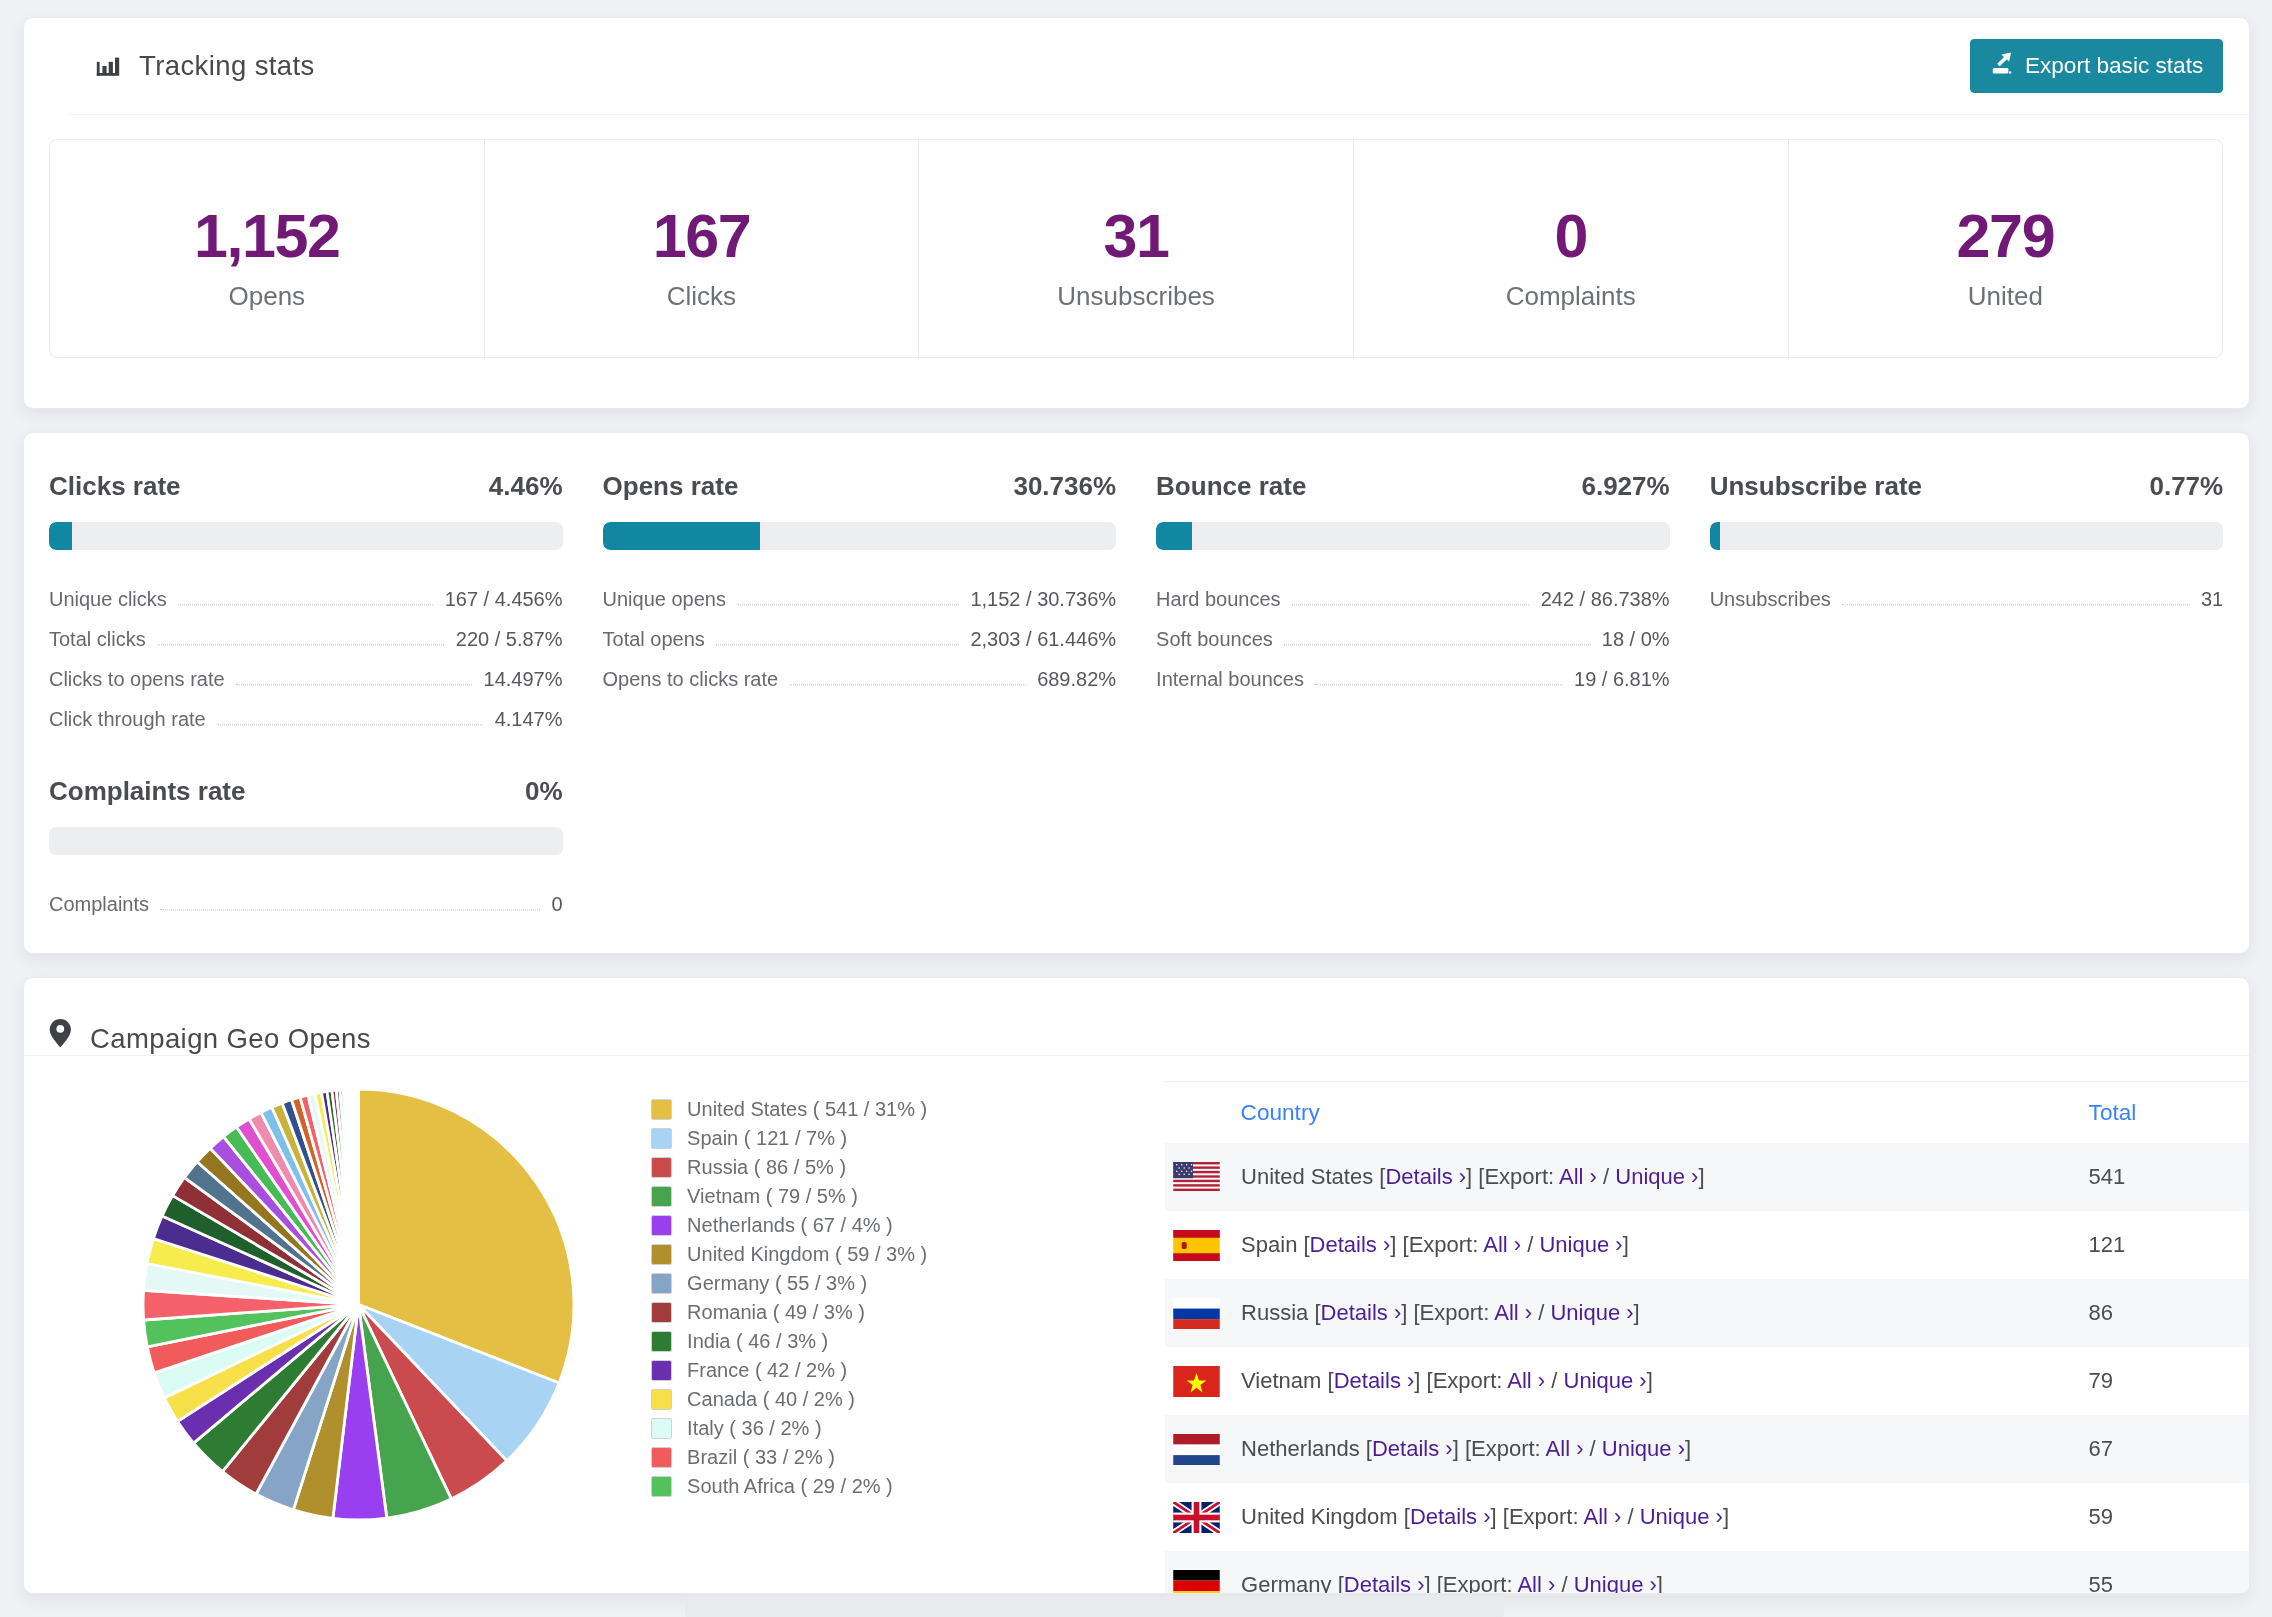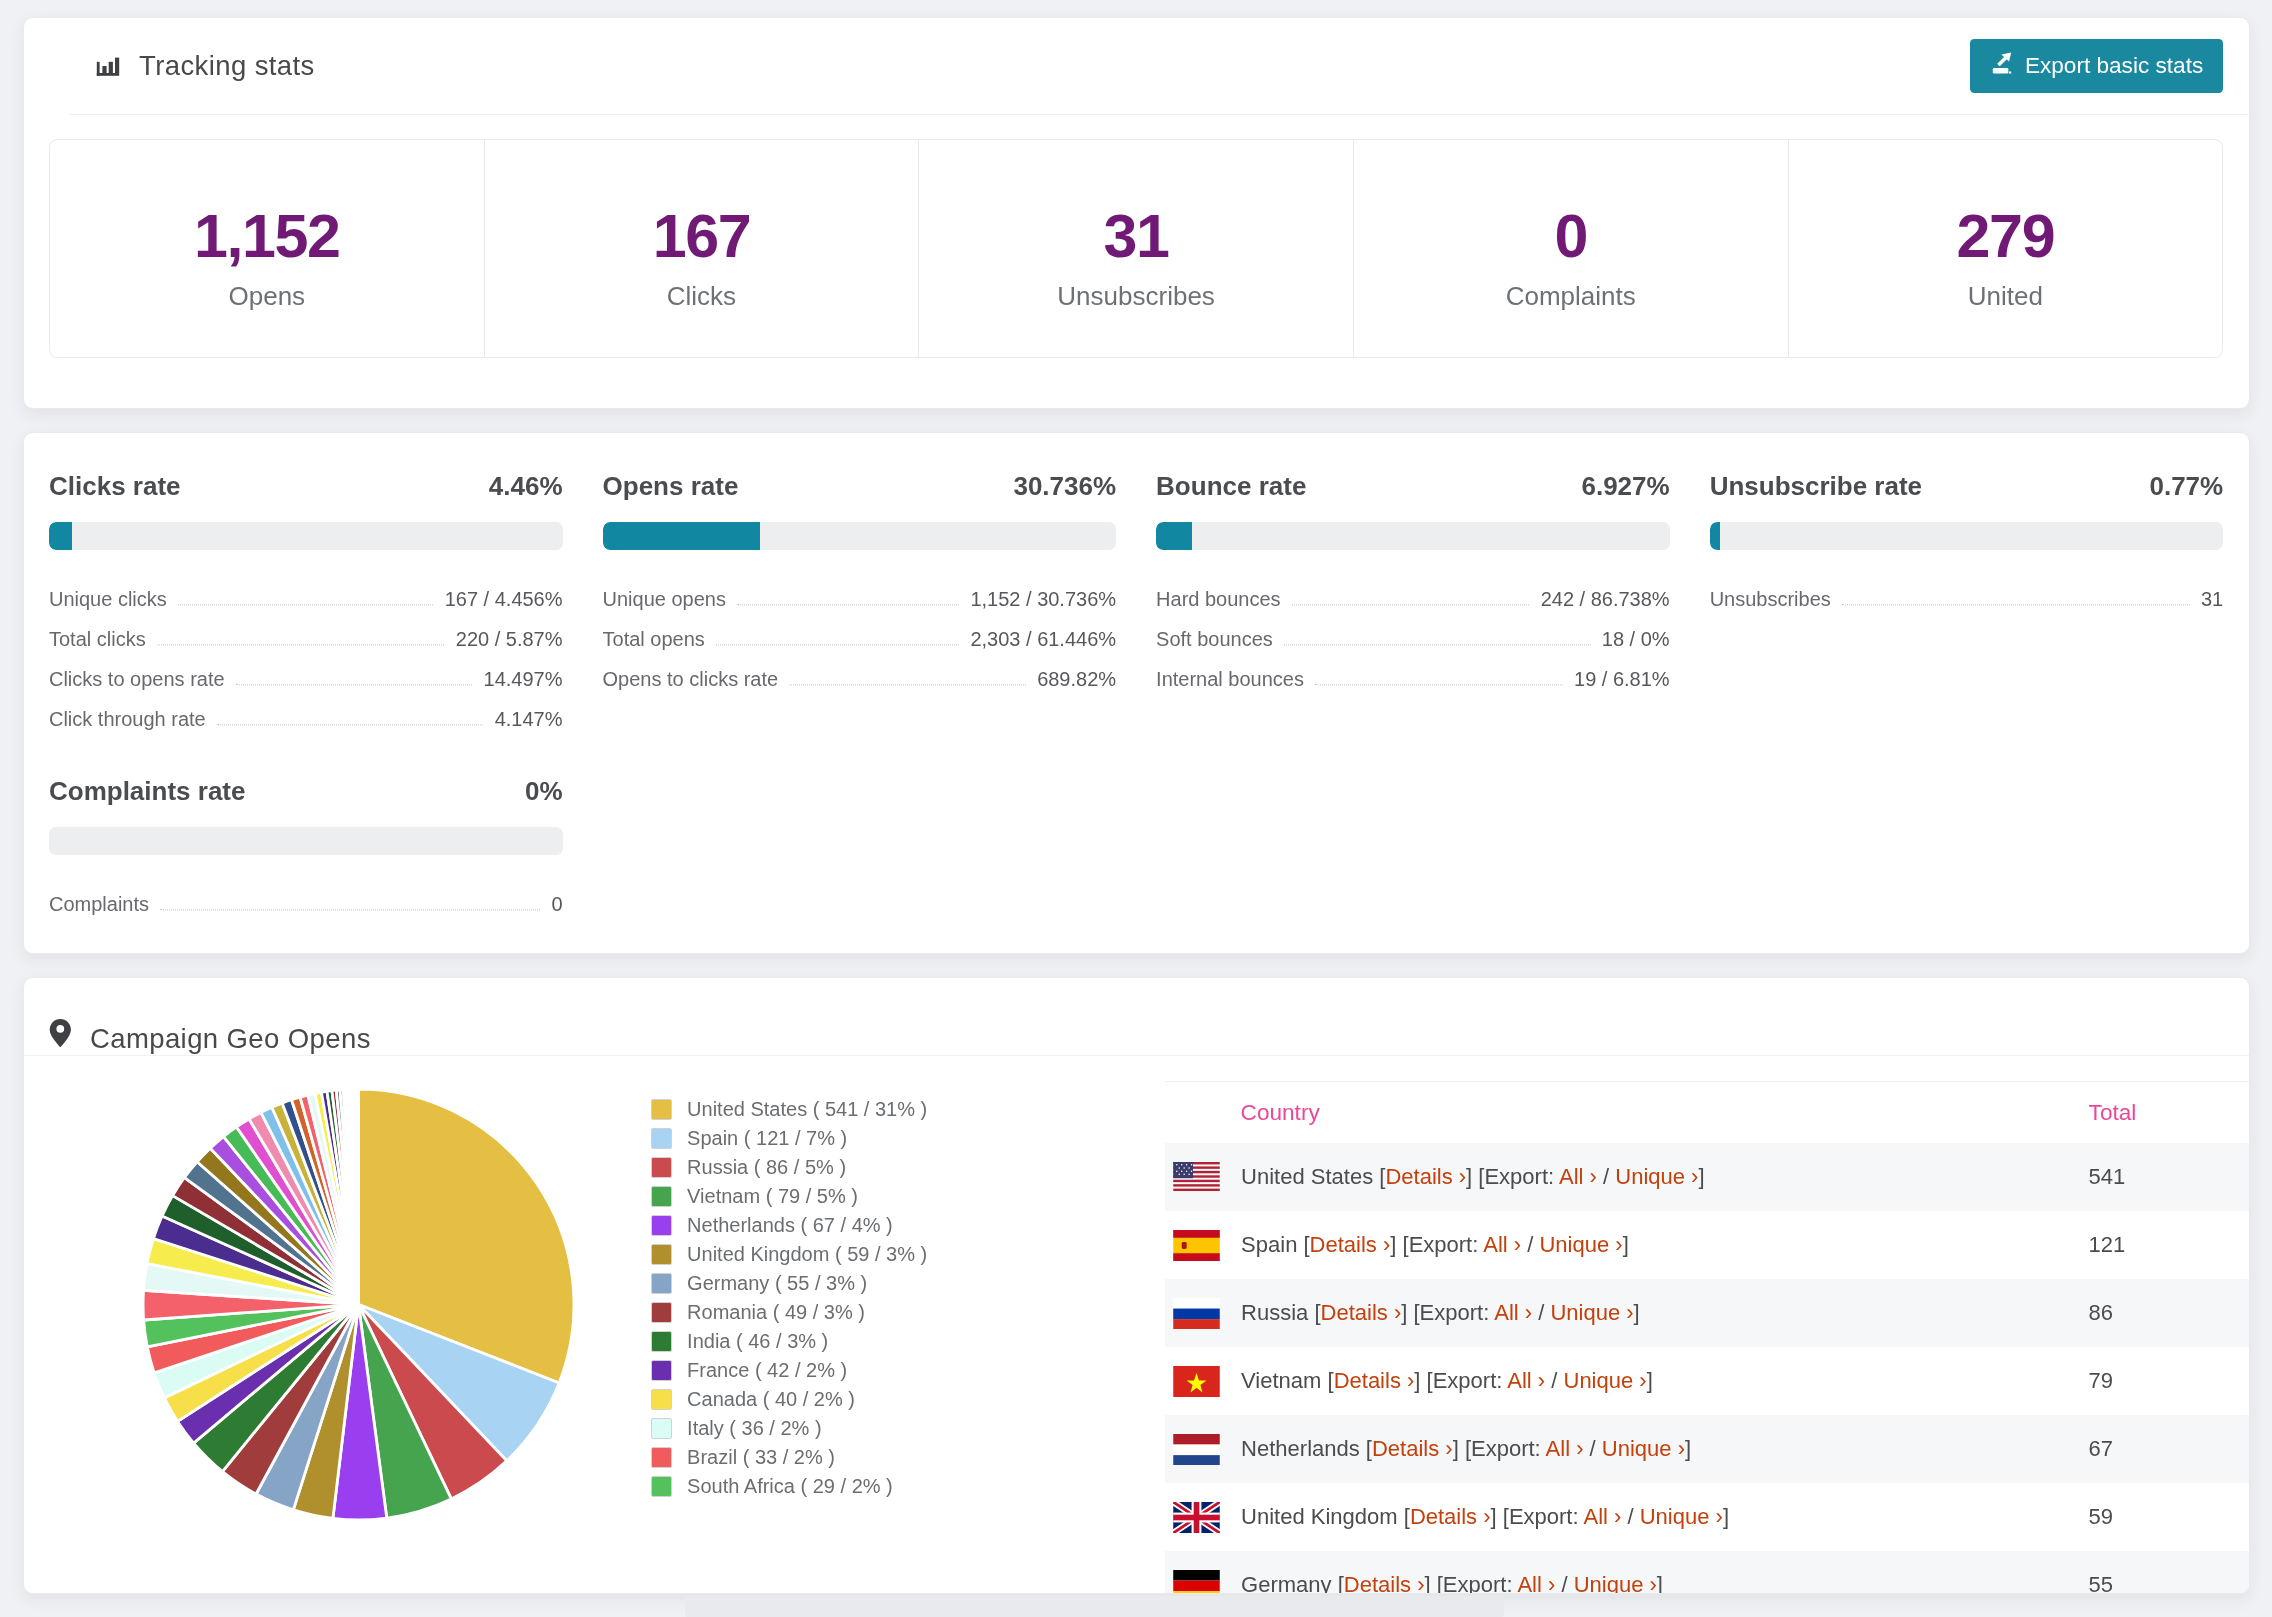--- a/index.html
+++ b/index.html
@@ -104,33 +104,33 @@
   #pie-wrap { position:absolute; left:112px; top:104px; width:445px; height:445px; }
   #legend { position:absolute; left:627px; top:117px; }
   .lg-item { display:flex; align-items:center; height:29px; cursor:pointer; }
   .lg-swatch { width:21px; height:21px; border:1.4px solid #cfd1d4; border-radius:2.1px; flex:none; }
   .lg-label { margin-left:15.5px; font-size:20px; color:#6b6e71; white-space:nowrap; }
 
   #geo-table {
     position:absolute; left:1141px; top:103px; width:1084px;
     border-top:1.4px solid #f0f1f2;
   }
-  .gt-header { height:61px; display:flex; align-items:center; font-size:22.6px; color:#ec4899; }
+  .gt-header { height:61px; display:flex; align-items:center; font-size:22.6px; color:#3b82f6; }
   .gt-country-h { flex:1; padding-left:76px; }
   .gt-total-h { width:160px; }
   .gt-row {
     height:68px; display:flex; align-items:center;
     padding-left:8.5px; font-size:22px; color:#4a4c4e;
   }
   .gt-row.alt { background:#f6f7f8; }
   .flag { width:47px; height:31px; margin-right:21px; flex:none; }
   .flag svg { display:block; width:47px; height:31px; }
   .gt-country { flex:1; white-space:pre; }
   .gt-total { width:160px; }
-  .lnk { color:#c2410c; cursor:pointer; }
+  .lnk { color:#4c1d95; cursor:pointer; }
   .dark { color:#4a4c4e; }
 
   #h-scrollbar {
     position:absolute; left:685px; top:1596px;
     width:819px; height:21px;
     background:#e9eaee; border-radius:2.8px;
   }
 </style>
 </head>
 <body>

